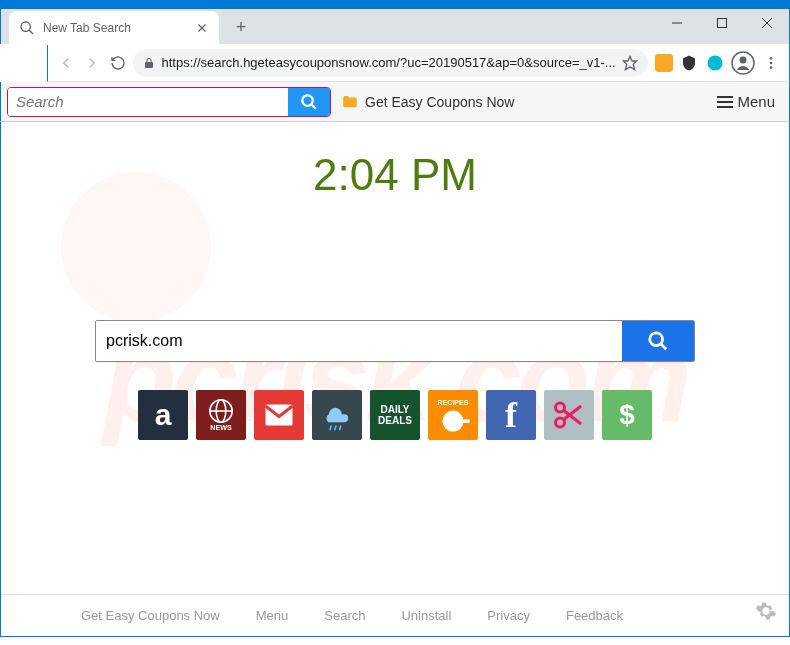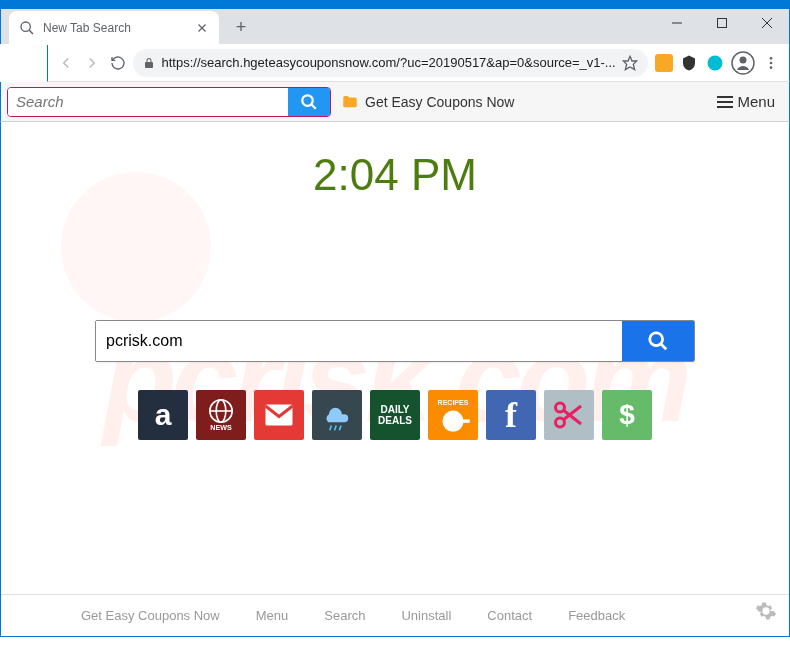--- a/index.html
+++ b/index.html
@@ -246,21 +246,21 @@
         </svg>
     </div>
     <div class="tile tile-dollar">$</div>
   </div>
 
   <div class="footer">
     <a>Get Easy Coupons Now</a>
     <a>Menu</a>
     <a>Search</a>
     <a>Uninstall</a>
-    <a>Contact</a>
+    <a>Privacy</a>
     <a>Feedback</a>
   </div>
   <div class="settings-icon">
     <svg width="22" height="22" viewBox="0 0 24 24" fill="currentColor">
         <path d="M12 8a4 4 0 1 0 0 8 4 4 0 0 0 0-8zm9 4a7 7 0 0 1-.1 1.2l2.1 1.6-2 3.5-2.5-1a7 7 0 0 1-2 1.2l-.4 2.7h-4l-.4-2.7a7 7 0 0 1-2-1.2l-2.5 1-2-3.5 2.1-1.6A7 7 0 0 1 3 12a7 7 0 0 1 .1-1.2L1 9.2l2-3.5 2.5 1a7 7 0 0 1 2-1.2L7.9 2.8h4l.4 2.7a7 7 0 0 1 2 1.2l2.5-1 2 3.5-2.1 1.6c.1.4.1.8.1 1.2z"></path>
       </svg>
   </div>
 </div>
 
 </body></html>

